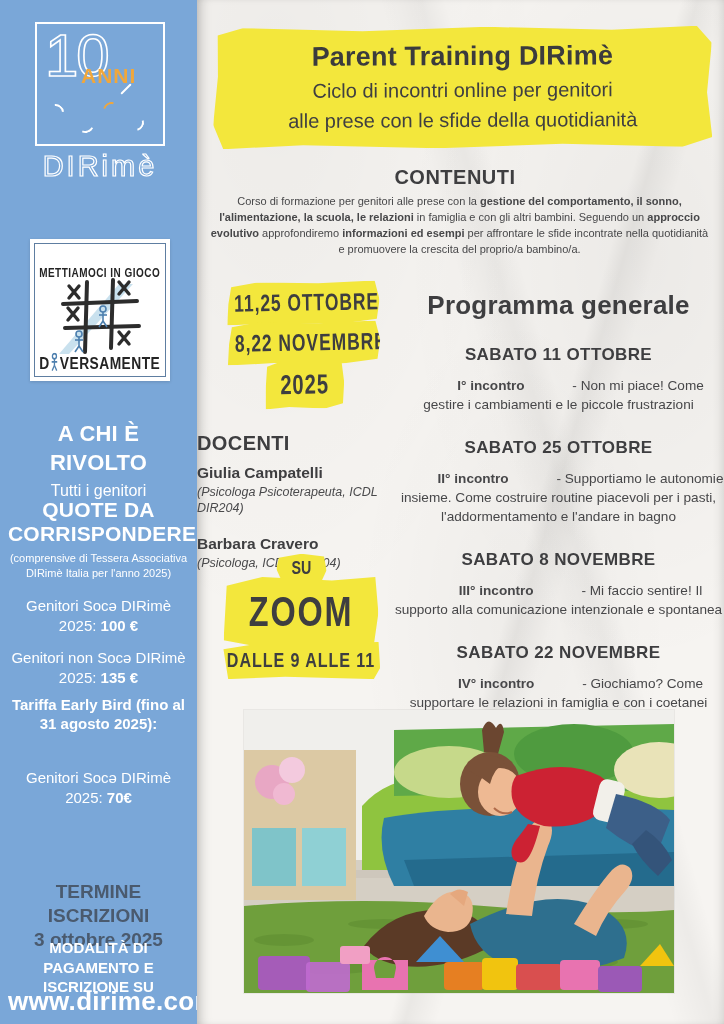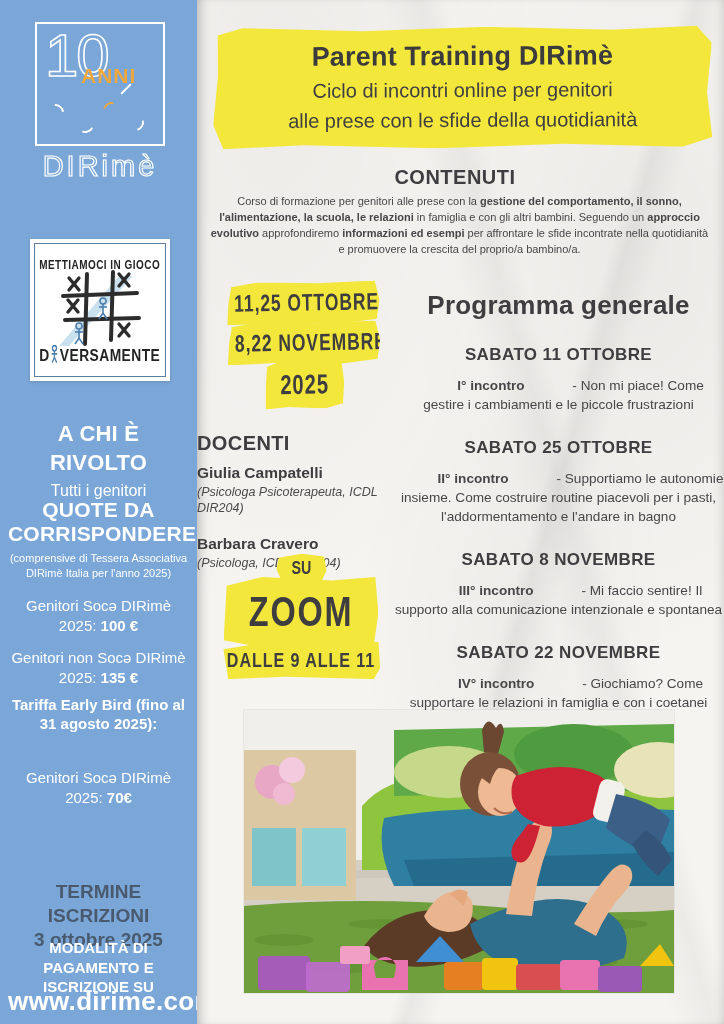--- a/index.html
+++ b/index.html
@@ -22,21 +22,21 @@
   .d2{left:40px;top:92px;transform:rotate(160deg);}
   .d3{left:66px;top:78px;transform:rotate(-30deg);border-color:var(--logo_orange,#f0a73c) transparent transparent transparent;}
   .d4{left:90px;top:90px;transform:rotate(120deg);}
   .d5{left:82px;top:64px;width:14px;height:2px;border:none;background:#fff;transform:rotate(-45deg);border-radius:2px;}
   .logo-dirime{margin-top:4px;text-align:center;font-size:29px;letter-spacing:3px;
     color:transparent;-webkit-text-stroke:1.2px #fff;font-weight:400;}
   
   .badge{position:absolute;left:30px;top:239px;width:140px;height:142px;background:#fff;
     box-shadow:0 1px 3px rgba(0,0,0,.15);padding:4px;box-sizing:border-box;}
   .badge-inner{width:100%;height:100%;border:1.5px solid #5e7ea1;box-sizing:border-box;
-    display:flex;flex-direction:column;align-items:center;justify-content:center;
+    display:flex;flex-direction:column;align-items:center;justify-content:flex-end;
     padding:5px 2px;color:#242424;}
   .badge-top{font-size:10.5px;font-weight:700;letter-spacing:.5px;transform:scale(.95,1.15);white-space:nowrap;}
   .badge-bottom{font-size:15px;font-weight:700;letter-spacing:.5px;transform:scale(.92,1.15);
     display:flex;align-items:center;white-space:nowrap;}
   
   .sb{position:absolute;left:8px;width:181px;text-align:center;line-height:1.3;}
   .sb-h{font-weight:800;font-size:22px;letter-spacing:.2px;}
   .rivolto{top:420px;}
   .rivolto .sb-sub{font-size:16px;margin-top:4px;font-weight:400;}
   .quote{top:498px;}

